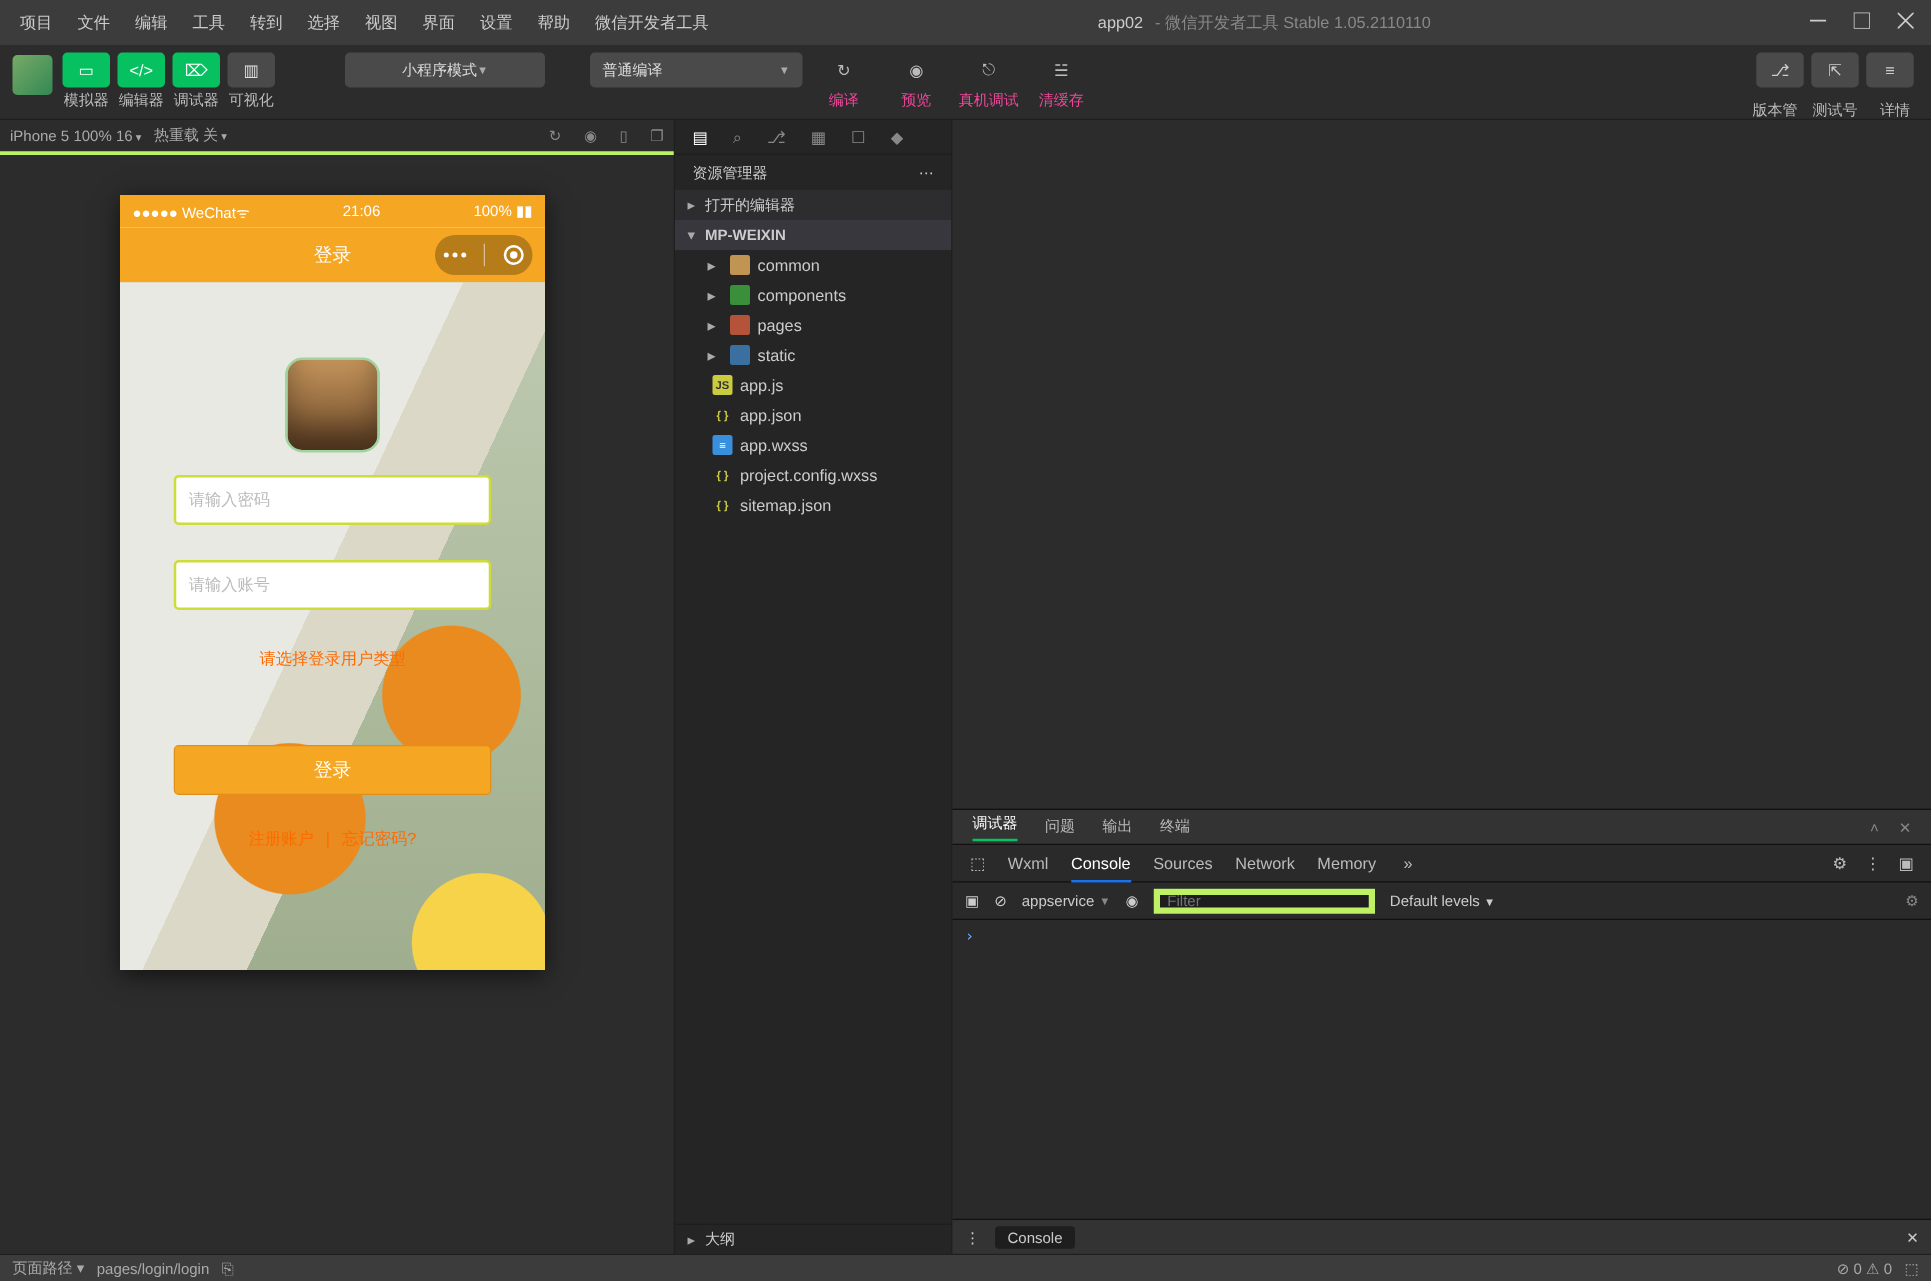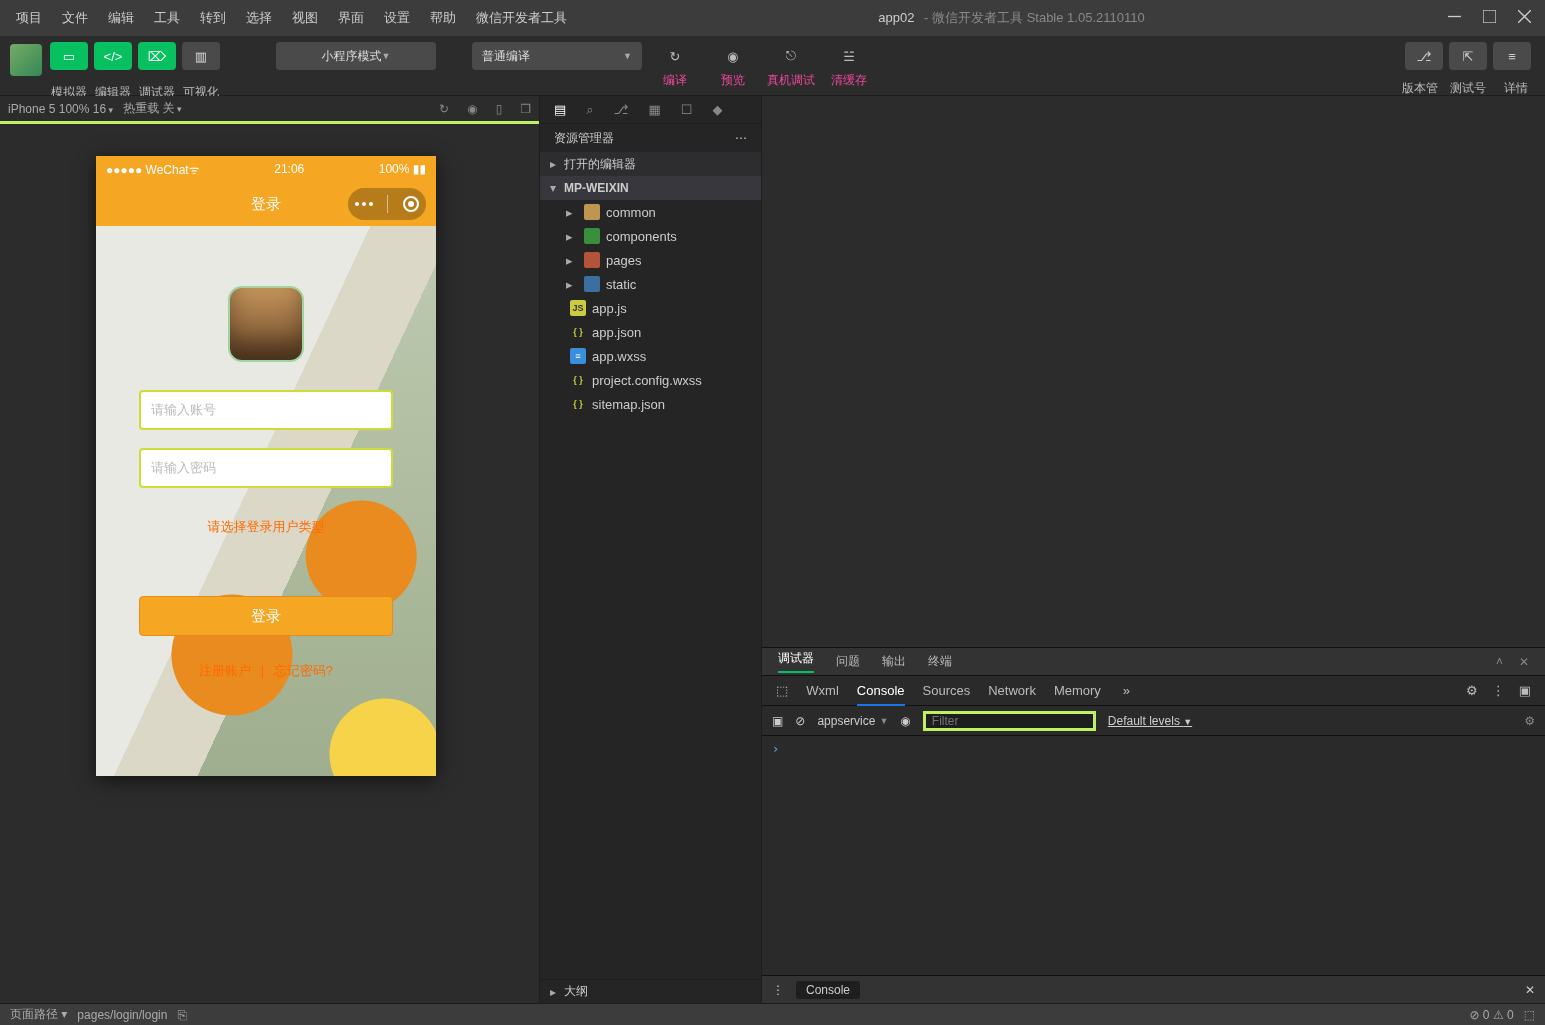--- a/index.html
+++ b/index.html
@@ -16,21 +16,21 @@
 
   
   .toolbar { height:60px; background:#2c2c2c; display:flex; align-items:flex-start; padding:6px 10px 0 10px; gap:8px; border-bottom:1px solid #1e1e1e;}
   .avatar { width:32px; height:32px; border-radius:4px; background:linear-gradient(135deg,#7a6,#385); margin-top:2px;}
   .tb-group { display:flex; flex-direction:column; align-items:center; gap:2px; }
   .tb-btns { display:flex; gap:6px; }
   .tb-btn { width:38px; height:28px; border-radius:4px; display:flex; align-items:center; justify-content:center; }
   .tb-green { background:#07c160; color:#fff; }
   .tb-gray  { background:#4a4a4a; color:#ddd; }
   .tb-labels-row { display:flex; gap:6px; font-size:12px; color:#bbb; }
-  .tb-labels-row span { width:38px; text-align:center;margin-top:12px; }
+  .tb-labels-row span { width:38px; text-align:center; }
   .spacer { width:40px; }
   .combo { height:28px; background:#4a4a4a; border-radius:4px; display:flex; align-items:center; padding:0 10px; font-size:12px; color:#ddd; justify-content:space-between; }
   .combo.small{ width:160px;justify-content:center; } .combo.med{ width:170px; }
   .combo .tri { font-size:9px; color:#aaa; }
   .icon-col { display:flex; flex-direction:column; align-items:center; gap:2px; width:50px; }
   .icon-col .ico { height:28px; display:flex; align-items:center; justify-content:center; color:#bbb;}
   .icon-col .lbl { font-size:12px; color:#ec4899; }
   .right-tools { margin-left:auto; display:flex; gap:10px; }
   .right-tools .tb-btn{ background:#4a4a4a; }
   .right-labels { display:flex; gap:10px; font-size:12px; color:#bbb; }
@@ -103,22 +103,22 @@
   .dt-tabs .rt{ margin-left:auto; display:flex; gap:16px; color:#888;}
   .dt-sub{ height:30px; display:flex; align-items:center; gap:18px; padding:0 14px; font-size:13px; background:#2a2a2a; border-bottom:1px solid #111;}
   .dt-sub span{ color:#bbb; cursor:default;}
   .dt-sub span.active{ color:#fff; position:relative;}
   .dt-sub span.active::after{content:"";position:absolute;left:0;right:0;bottom:-8px;height:2px;background:#1a73e8;}
   .dt-sub .more{ margin-left:4px;}
   .dt-sub .rt{ margin-left:auto; display:flex; gap:14px; color:#888;}
   .dt-filter{ height:30px; display:flex; align-items:center; gap:12px; padding:0 10px; border-bottom:1px solid #111; font-size:12px;}
   .dt-filter .sel{ display:flex; align-items:center; gap:4px; color:#ccc;}
   .dt-filter .sel .tri{ font-size:9px;color:#888;}
-  .dt-filter input{ flex:0 0 140px; height:20px; background:#1e1e1e; border:3px solid #bef264; color:#ccc; padding:0 6px; font-size:12px;}
-  .dt-filter .lvls{ color:#ccc;text-decoration:underline;}
+  .dt-filter input{ flex:0 0 140px; height:20px; background:#1e1e1e; border:5px solid #bef264; color:#ccc; padding:0 6px; font-size:12px;}
+  .dt-filter .lvls{ color:#ccc;}
   .dt-filter .cog{ margin-left:auto; color:#888;}
   .dt-body{ flex:1; padding:6px 10px; color:#6aa7ff; font-family:Menlo,Consolas,monospace; font-size:12px;}
   .dt-bottom{ height:28px; display:flex; align-items:center; gap:12px; padding:0 10px; background:#333; border-top:1px solid #111; font-size:12px;}
   .dt-bottom .pill{ padding:2px 10px; background:#1e1e1e; border-radius:3px;}
 
   
   .statusbar{ height:22px; background:#3c3c3c; display:flex; align-items:center; padding:0 10px; font-size:12px; color:#aaa; gap:10px; border-top:1px solid #1e1e1e;}
   .statusbar .mid{ margin-left:auto; display:flex; gap:10px;}
 </style>
 </head>
@@ -244,22 +244,22 @@
               <i></i>
               <i></i>
               <i></i>
             </span>
           <span class="sep"></span>
           <span class="ring"></span>
         </div>
       </div>
       <div class="ph-body">
         <div class="ph-avatar"></div>
+        <div class="ph-input" style="margin-top:18px">请输入密码</div>
         <div class="ph-input">请输入账号</div>
-        <div class="ph-input" style="margin-top:18px">请输入密码</div>
         <div class="ph-hint">请选择登录用户类型</div>
         <div class="ph-login">登录</div>
         <div class="ph-links">
           <a>注册账户</a>
           <span class="divider">|</span>
           <a>忘记密码?</a>
         </div>
       </div>
     </div>
   </div>

